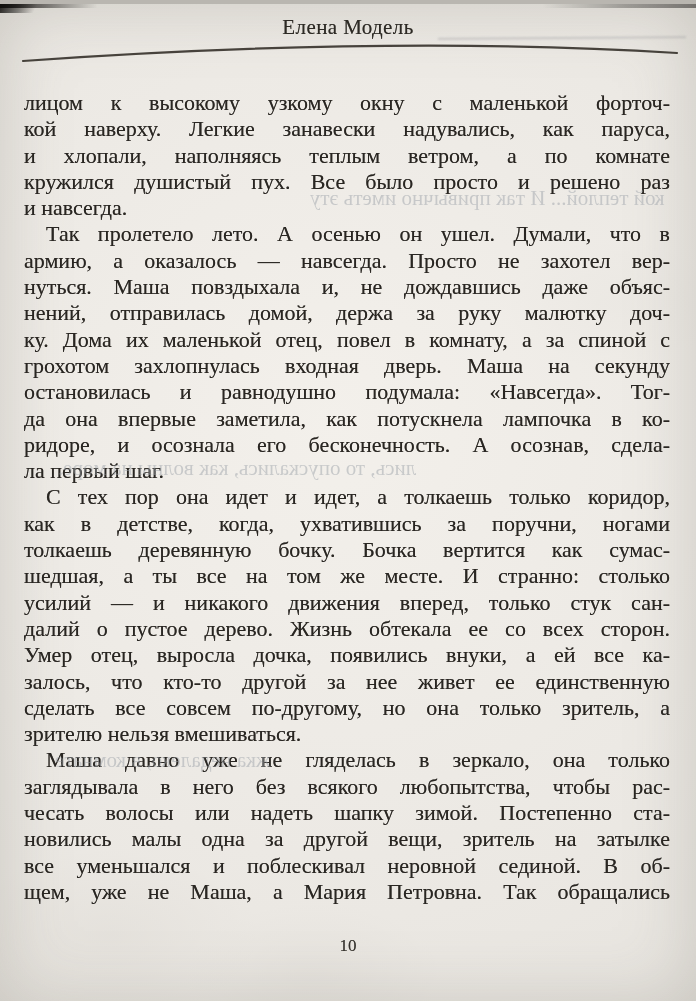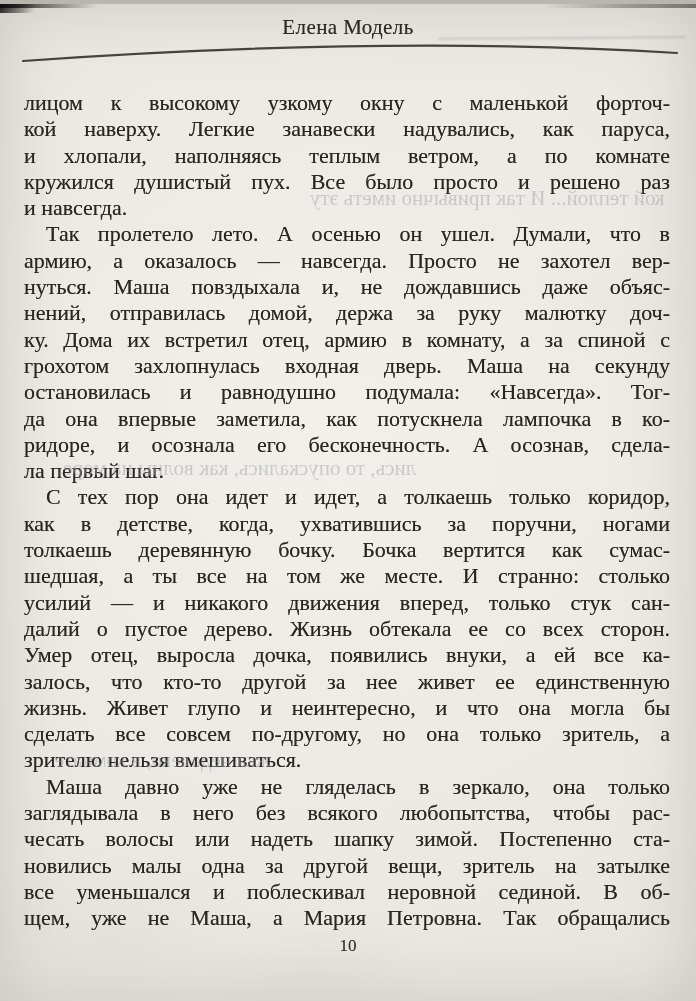--- a/index.html
+++ b/index.html
@@ -96,37 +96,36 @@
         <div class="line">кой наверху. Легкие занавески надувались, как паруса,</div>
         <div class="line">и хлопали, наполняясь теплым ветром, а по комнате</div>
         <div class="line">кружился душистый пух. Все было просто и решено раз</div>
         <div class="line loose">и навсегда.</div>
       </div>
       <div>
         <div class="line indent">Так пролетело лето. А осенью он ушел. Думали, что в</div>
         <div class="line">армию, а оказалось — навсегда. Просто не захотел вер-</div>
         <div class="line">нуться. Маша повздыхала и, не дождавшись даже объяс-</div>
         <div class="line">нений, отправилась домой, держа за руку малютку доч-</div>
-        <div class="line">ку. Дома их встретил отец, армию в комнату, а за спиной с</div>
+        <div class="line">ку. Дома их маленькой отец, повел в комнату, а за спиной с</div>
         <div class="line">грохотом захлопнулась входная дверь. Маша на секунду</div>
         <div class="line">остановилась и равнодушно подумала: «Навсегда». Тог-</div>
         <div class="line">да она впервые заметила, как потускнела лампочка в ко-</div>
         <div class="line">ридоре, и осознала его бесконечность. А осознав, сдела-</div>
         <div class="line loose">ла первый шаг.</div>
       </div>
       <div>
         <div class="line indent">С тех пор она идет и идет, а толкаешь только коридор,</div>
         <div class="line">как в детстве, когда, ухватившись за поручни, ногами</div>
         <div class="line">толкаешь деревянную бочку. Бочка вертится как сумас-</div>
         <div class="line">шедшая, а ты все на том же месте. И странно: столько</div>
         <div class="line">усилий — и никакого движения вперед, только стук сан-</div>
         <div class="line">далий о пустое дерево. Жизнь обтекала ее со всех сторон.</div>
         <div class="line">Умер отец, выросла дочка, появились внуки, а ей все ка-</div>
         <div class="line">залось, что кто-то другой за нее живет ее единственную</div>
-        <div class="line">жизнь. Живет глупо и неинтересно, и что она могла бы</div>
         <div class="line">сделать все совсем по-другому, но она только зритель, а</div>
         <div class="line loose">зрителю нельзя вмешиваться.</div>
       </div>
       <div>
         <div class="line indent">Маша давно уже не гляделась в зеркало, она только</div>
         <div class="line">заглядывала в него без всякого любопытства, чтобы рас-</div>
         <div class="line">чесать волосы или надеть шапку зимой. Постепенно ста-</div>
         <div class="line">новились малы одна за другой вещи, зритель на затылке</div>
         <div class="line">все уменьшался и поблескивал неровной сединой. В об-</div>
         <div class="line">щем, уже не Маша, а Мария Петровна. Так обращались</div>

